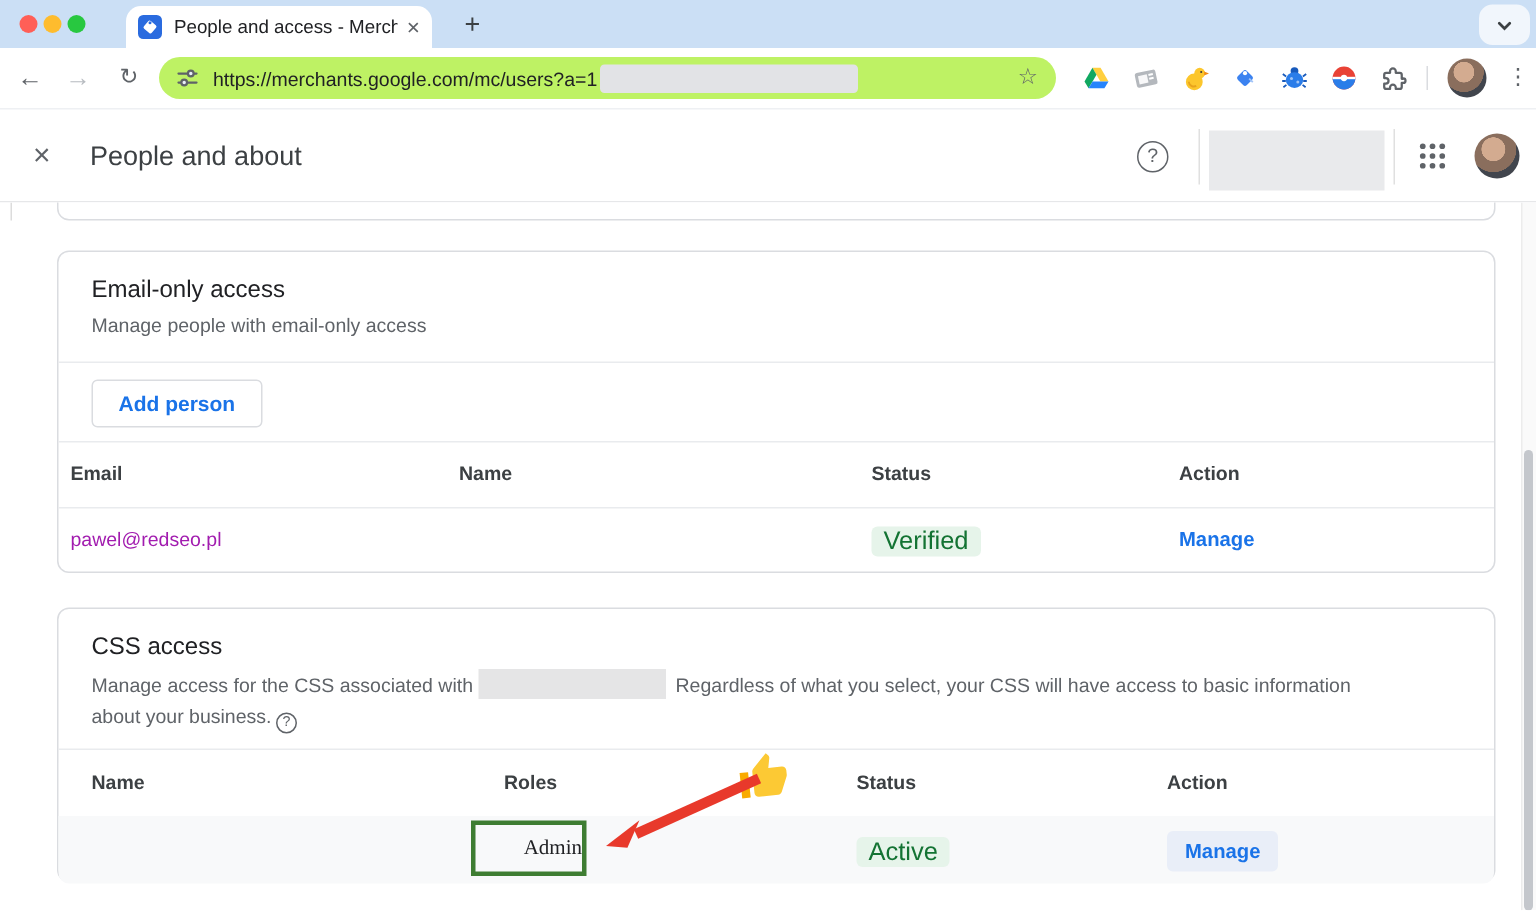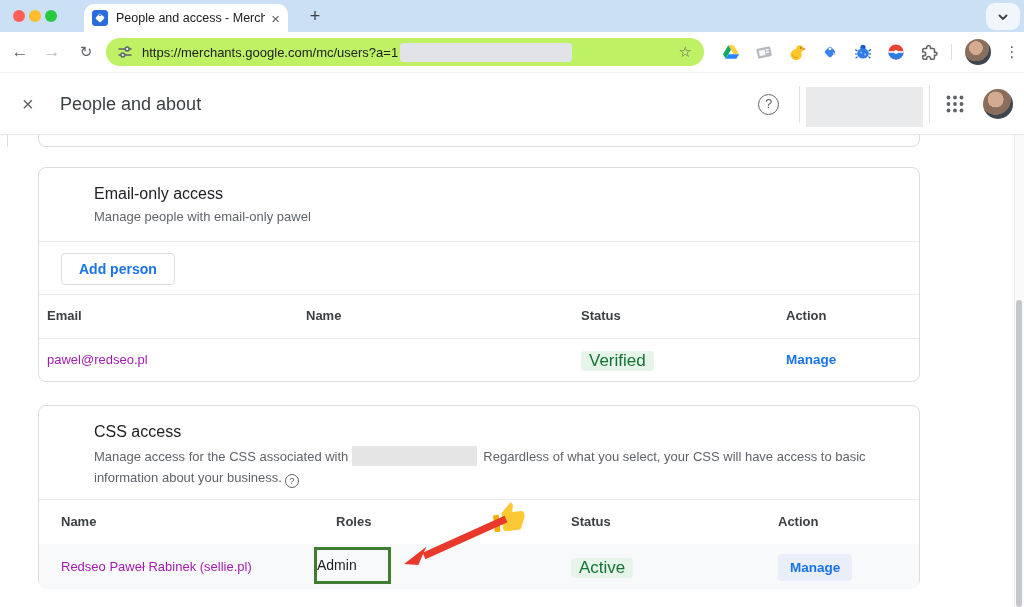--- a/index.html
+++ b/index.html
@@ -47,21 +47,21 @@
     color:#5f6368;font-size:13px;line-height:18px;text-align:center;box-sizing:border-box;}
   .hdr-sep{position:absolute;top:13px;width:1px;height:37px;background:#e0e0e0;}
   .hdr-sep.s1{left:799px}.hdr-sep.s2{left:929px}
   .hdr-redact{position:absolute;left:806px;top:14px;width:117px;height:40px;background:#e9eaec;}
   .grid-icon{position:absolute;left:945px;top:21px;width:20px;height:20px;}
   .hdr-avatar{position:absolute;left:983px;top:16px;width:30px;height:30px;}
 
   
   .content{position:absolute;left:0;top:135px;width:1024px;height:472px;background:#fff;overflow:hidden;}
   .left-tick{position:absolute;left:7px;top:0;width:1px;height:12px;background:#dcdcdc;}
-  .card{position:absolute;left:38px;width:882px;background:#fff;border:1px solid #dadce0;border-radius:8px;box-sizing:border-box;padding-left:33px;}
+  .card{position:absolute;left:38px;width:959px;background:#fff;border:1px solid #dadce0;border-radius:8px;box-sizing:border-box;}
   .card.partial{top:-20px;height:32px;}
   .card.email{top:32px;height:215px;}
   .card.css{top:270px;height:183px;}
   .card h2{margin:0;padding:17px 22px 0;font-size:16px;font-weight:500;color:#202124;}
   .card .sub{margin:6px 0 0;padding:0 22px;font-size:13px;color:#5f6368;line-height:16px;}
   .card .desc{margin:5px 0 0;padding:0 22px;font-size:13px;color:#5f6368;line-height:21px;max-width:916px;box-sizing:border-box;}
   .inline-redact{display:inline-block;width:125px;height:20px;background:#e5e5e6;vertical-align:-5px;margin:0 6px 0 4px;}
   .inline-help{display:inline-block;width:14px;height:14px;border:1.2px solid #5f6368;border-radius:50%;
     font-size:9.5px;line-height:11.5px;text-align:center;color:#5f6368;vertical-align:-2px;margin-left:3px;box-sizing:border-box;}
   .divider{position:absolute;left:0;width:100%;height:1px;background:#e9ebee;}
@@ -78,21 +78,21 @@
   .css .trow{top:138px;height:45px;background:var(--row-gray,#f8f9fa);border-radius:0 0 7px 7px;}
   .css .trow .cell{line-height:45px}
   .css .c1{left:22px}.css .c2{left:297px}.css .c3{left:532px}.css .c4{left:739px}
   .muted{color:#a21caf;}
   .badge{display:inline-block;padding:3px 8px;border-radius:4px;background:var(--badge-green-bg,#e6f4ea);
     color:var(--badge-green-text,#137333);font-size:17px;line-height:14px;vertical-align:middle;}
   .manage-link{color:var(--accent-blue,#1a73e8);font-weight:700;font-size:13.5px;}
   .manage-pill{display:inline-block;padding:6px 12px;border-radius:4px;background:#e9eef8;
     color:var(--accent-blue,#1a73e8);font-weight:700;font-size:13.5px;line-height:15px;vertical-align:middle;}
   .admin-box{position:absolute;left:275px;top:3px;width:77px;height:37px;border:3px solid var(--annotation-green,#3e7d32);
-    box-sizing:border-box;text-align:left;line-height:31px;font-size:14px;color:#202124;}
+    box-sizing:border-box;text-align:right;line-height:31px;font-size:14px;color:#202124;font-family:Liberation Serif, serif;}
 
   
   .thumb{position:absolute;left:492px;top:366px;width:34px;height:34px;transform:rotate(-6deg);}
   .arrow{position:absolute;left:396px;top:376px;width:122px;height:60px;}
 
   
   .sb-track{position:absolute;right:0;top:0;width:10px;height:472px;background:#fafafa;border-left:1px solid #ececec;box-sizing:border-box;}
   .sb-thumb{position:absolute;right:2px;top:165px;width:6px;height:307px;background:#c4c7cc;border-radius:3px;}
 </style>
 </head>
@@ -225,21 +225,21 @@
     </span>
     <span class="avatar hdr-avatar"></span>
   </div>
 
   <div class="content">
     <span class="left-tick"></span>
     <div class="card partial"></div>
 
     <div class="card email">
       <h2>Email-only access</h2>
-      <p class="sub">Manage people with email-only pawel</p>
+      <p class="sub">Manage people with email-only access</p>
       <div class="divider" style="top:73px"></div>
       <button class="addbtn">Add person</button>
       <div class="divider" style="top:126px"></div>
       <div class="thead">
         <span class="cell c1">Email</span>
         <span class="cell c2">Name</span>
         <span class="cell c3">Status</span>
         <span class="cell c4">Action</span>
       </div>
       <div class="divider" style="top:170px"></div>
@@ -255,21 +255,20 @@
       <h2>CSS access</h2>
       <p class="desc"><span>Manage access for the CSS associated with</span><span class="inline-redact"></span><span>Regardless of what you select, your CSS will have access to basic information about your business.</span><span class="inline-help">?</span></p>
       <div class="divider" style="top:93px"></div>
       <div class="thead">
         <span class="cell c1">Name</span>
         <span class="cell c2">Roles</span>
         <span class="cell c3">Status</span>
         <span class="cell c4">Action</span>
       </div>
       <div class="trow">
-        <span class="cell c1 muted">Redseo Paweł Rabinek (sellie.pl)</span>
         <span class="admin-box"><span>Admin</span></span>
         <span class="cell c3"><span class="badge">Active</span></span>
         <span class="cell c4"><span class="manage-pill">Manage</span></span>
       </div>
     </div>
 
     <span class="thumb">
       <svg viewBox="0 0 24 24">
           <path d="M1 21h4V9H1v12z" fill="#f9ab00"></path>
           <path d="M23 10c0-1.1-.9-2-2-2h-6.31l.95-4.57.03-.32c0-.41-.17-.79-.44-1.06L14.17 1 7.59 7.59C7.22 7.95 7 8.45 7 9v10c0 1.1.9 2 2 2h9c.83 0 1.54-.5 1.84-1.22l3.02-7.05c.09-.23.14-.47.14-.73v-2z" fill="#fcc934"></path>

